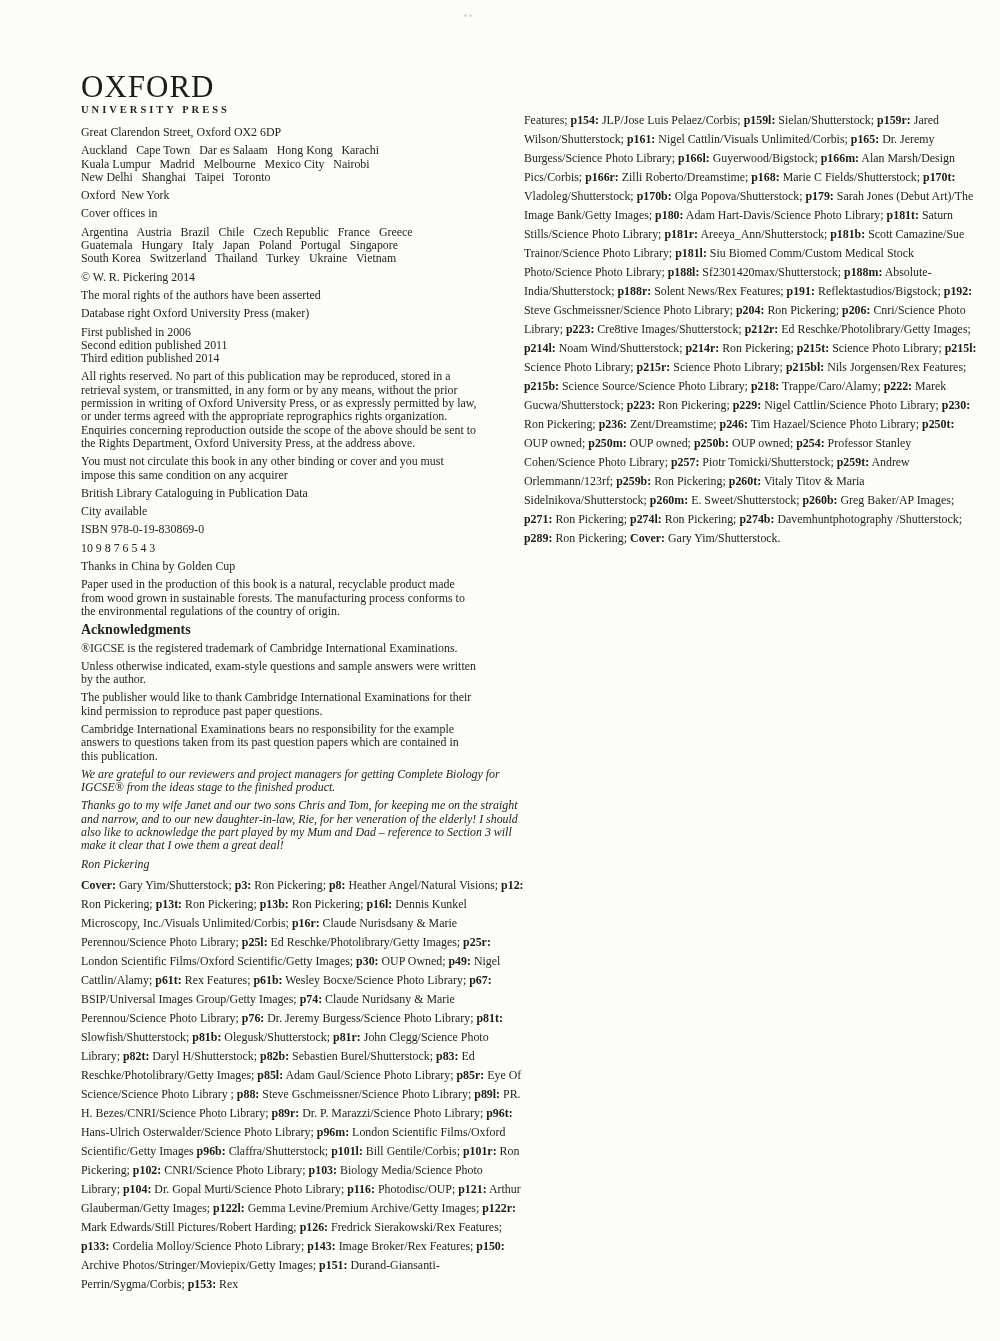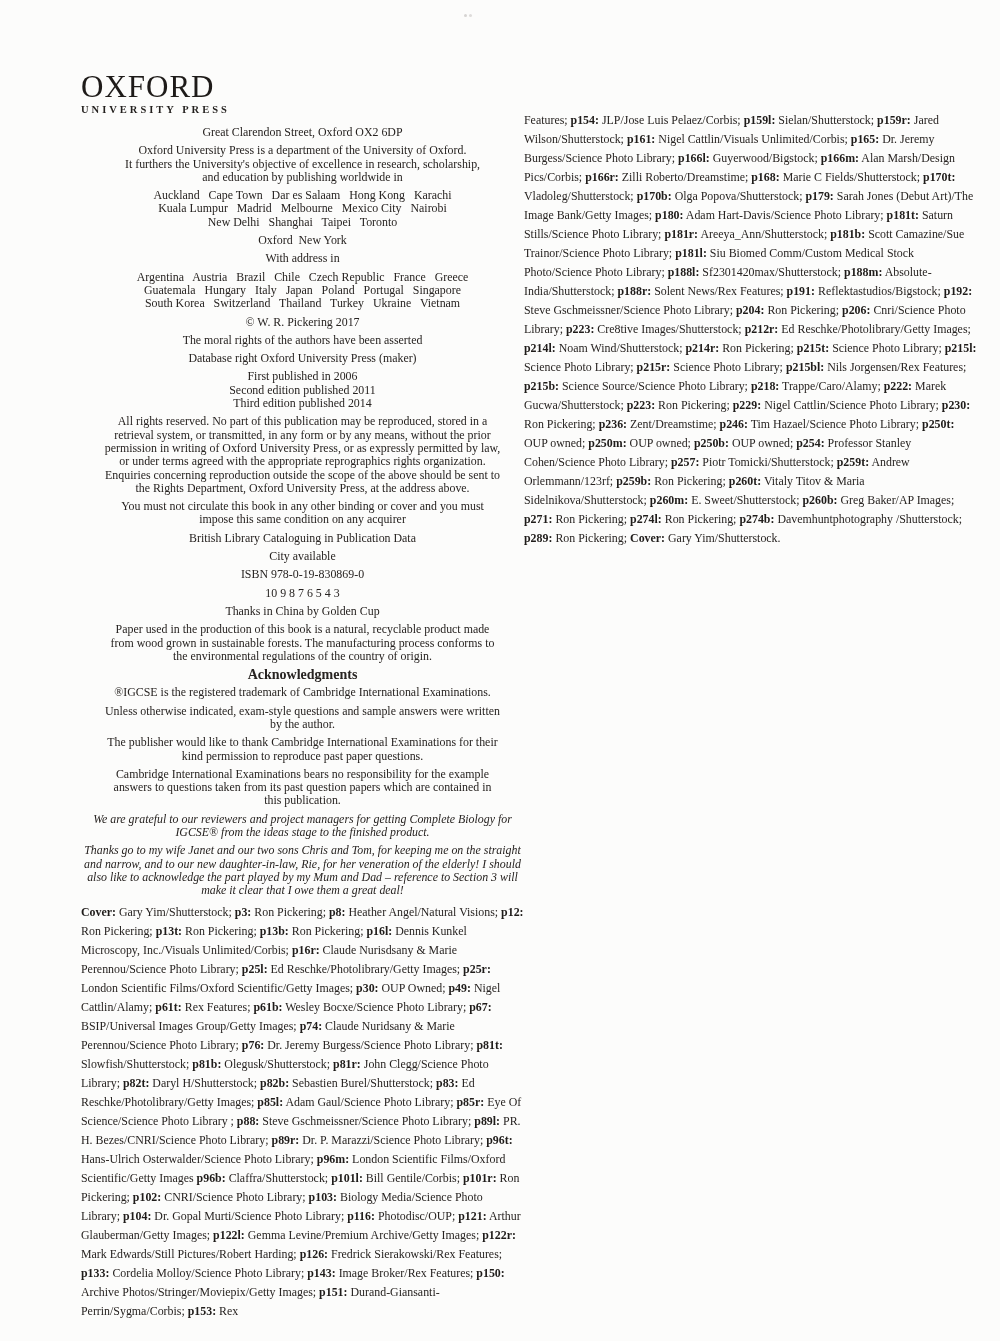--- a/index.html
+++ b/index.html
@@ -20,21 +20,20 @@
     color:#1e1b19; margin:0 0 2px 0;
   }
   .logo-sub {
     font-size:10.5px; font-weight:bold; letter-spacing:3px;
     color:#221f1d; margin:0 0 11px 0;
   }
   p.body {
     margin:0 0 5px 0;
     font-size:11.9px; line-height:13.3px;
     white-space:pre-wrap;
-    text-align:center;
   }
   p.it { font-style:italic; }
   p.heading { font-weight:bold; font-size:14px; }
   p.credits {
     margin:0;
     font-size:11.9px; line-height:19px;
     white-space:normal;
   }
   p.credits b { font-weight:bold; color:#1f1c1a; }
 
@@ -48,32 +47,29 @@
 <body>
 
 <div class="page">
   <div class="artifact"></div>
 
   <div class="col col-left">
     <div class="logo-title">OXFORD</div>
     <div class="logo-sub">UNIVERSITY PRESS</div>
 
     <p class="body">Great Clarendon Street, Oxford OX2 6DP</p>
-    <p class="body">Oxford University Press is a department of the University of Oxford.
-It furthers the University's objective of excellence in research, scholarship,
-and education by publishing worldwide in</p>
     <p class="body">Auckland   Cape Town   Dar es Salaam   Hong Kong   Karachi
 Kuala Lumpur   Madrid   Melbourne   Mexico City   Nairobi
 New Delhi   Shanghai   Taipei   Toronto</p>
     <p class="body">Oxford  New York</p>
-    <p class="body">With address in</p>
+    <p class="body">Cover offices in</p>
     <p class="body">Argentina   Austria   Brazil   Chile   Czech Republic   France   Greece
 Guatemala   Hungary   Italy   Japan   Poland   Portugal   Singapore
 South Korea   Switzerland   Thailand   Turkey   Ukraine   Vietnam</p>
-    <p class="body">© W. R. Pickering 2017</p>
+    <p class="body">© W. R. Pickering 2014</p>
     <p class="body">The moral rights of the authors have been asserted</p>
     <p class="body">Database right Oxford University Press (maker)</p>
     <p class="body">First published in 2006
 Second edition published 2011
 Third edition published 2014</p>
     <p class="body">All rights reserved. No part of this publication may be reproduced, stored in a
 retrieval system, or transmitted, in any form or by any means, without the prior
 permission in writing of Oxford University Press, or as expressly permitted by law,
 or under terms agreed with the appropriate reprographics rights organization.
 Enquiries concerning reproduction outside the scope of the above should be sent to
@@ -97,20 +93,21 @@
 kind permission to reproduce past paper questions.</p>
     <p class="body">Cambridge International Examinations bears no responsibility for the example
 answers to questions taken from its past question papers which are contained in
 this publication.</p>
     <p class="body it">We are grateful to our reviewers and project managers for getting Complete Biology for
 IGCSE® from the ideas stage to the finished product.</p>
     <p class="body it">Thanks go to my wife Janet and our two sons Chris and Tom, for keeping me on the straight
 and narrow, and to our new daughter-in-law, Rie, for her veneration of the elderly! I should
 also like to acknowledge the part played by my Mum and Dad – reference to Section 3 will
 make it clear that I owe them a great deal!</p>
+    <p class="body it">Ron Pickering</p>
 
     <p class="credits"><b>Cover:</b> Gary Yim/Shutterstock; <b>p3:</b> Ron Pickering; <b>p8:</b> Heather Angel/Natural Visions; <b>p12:</b> Ron Pickering; <b>p13t:</b> Ron Pickering; <b>p13b:</b> Ron Pickering; <b>p16l:</b> Dennis Kunkel Microscopy, Inc./Visuals Unlimited/Corbis; <b>p16r:</b> Claude Nurisdsany &amp; Marie Perennou/Science Photo Library; <b>p25l:</b> Ed Reschke/Photolibrary/Getty Images; <b>p25r:</b> London Scientific Films/Oxford Scientific/Getty Images; <b>p30:</b> OUP Owned; <b>p49:</b> Nigel Cattlin/Alamy; <b>p61t:</b> Rex Features; <b>p61b:</b> Wesley Bocxe/Science Photo Library; <b>p67:</b> BSIP/Universal Images Group/Getty Images; <b>p74:</b> Claude Nuridsany &amp; Marie Perennou/Science Photo Library; <b>p76:</b> Dr. Jeremy Burgess/Science Photo Library; <b>p81t:</b> Slowfish/Shutterstock; <b>p81b:</b> Olegusk/Shutterstock; <b>p81r:</b> John Clegg/Science Photo Library; <b>p82t:</b> Daryl H/Shutterstock; <b>p82b:</b> Sebastien Burel/Shutterstock; <b>p83:</b> Ed Reschke/Photolibrary/Getty Images; <b>p85l:</b> Adam Gaul/Science Photo Library; <b>p85r:</b> Eye Of Science/Science Photo Library ; <b>p88:</b> Steve Gschmeissner/Science Photo Library; <b>p89l:</b> PR. H. Bezes/CNRI/Science Photo Library; <b>p89r:</b> Dr. P. Marazzi/Science Photo Library; <b>p96t:</b> Hans-Ulrich Osterwalder/Science Photo Library; <b>p96m:</b> London Scientific Films/Oxford Scientific/Getty Images <b>p96b:</b> Claffra/Shutterstock; <b>p101l:</b> Bill Gentile/Corbis; <b>p101r:</b> Ron Pickering; <b>p102:</b> CNRI/Science Photo Library; <b>p103:</b> Biology Media/Science Photo Library; <b>p104:</b> Dr. Gopal Murti/Science Photo Library; <b>p116:</b> Photodisc/OUP; <b>p121:</b> Arthur Glauberman/Getty Images; <b>p122l:</b> Gemma Levine/Premium Archive/Getty Images; <b>p122r:</b> Mark Edwards/Still Pictures/Robert Harding; <b>p126:</b> Fredrick Sierakowski/Rex Features; <b>p133:</b> Cordelia Molloy/Science Photo Library; <b>p143:</b> Image Broker/Rex Features; <b>p150:</b> Archive Photos/Stringer/Moviepix/Getty Images; <b>p151:</b> Durand-Giansanti-Perrin/Sygma/Corbis; <b>p153:</b> Rex</p>
   </div>
 
   <div class="col col-right">
     <p class="credits">Features; <b>p154:</b> JLP/Jose Luis Pelaez/Corbis; <b>p159l:</b> Sielan/Shutterstock; <b>p159r:</b> Jared Wilson/Shutterstock; <b>p161:</b> Nigel Cattlin/Visuals Unlimited/Corbis; <b>p165:</b> Dr. Jeremy Burgess/Science Photo Library; <b>p166l:</b> Guyerwood/Bigstock; <b>p166m:</b> Alan Marsh/Design Pics/Corbis; <b>p166r:</b> Zilli Roberto/Dreamstime; <b>p168:</b> Marie C Fields/Shutterstock; <b>p170t:</b> Vladoleg/Shutterstock; <b>p170b:</b> Olga Popova/Shutterstock; <b>p179:</b> Sarah Jones (Debut Art)/The Image Bank/Getty Images; <b>p180:</b> Adam Hart-Davis/Science Photo Library; <b>p181t:</b> Saturn Stills/Science Photo Library; <b>p181r:</b> Areeya_Ann/Shutterstock; <b>p181b:</b> Scott Camazine/Sue Trainor/Science Photo Library; <b>p181l:</b> Siu Biomed Comm/Custom Medical Stock Photo/Science Photo Library; <b>p188l:</b> Sf2301420max/Shutterstock; <b>p188m:</b> Absolute-India/Shutterstock; <b>p188r:</b> Solent News/Rex Features; <b>p191:</b> Reflektastudios/Bigstock; <b>p192:</b> Steve Gschmeissner/Science Photo Library; <b>p204:</b> Ron Pickering; <b>p206:</b> Cnri/Science Photo Library; <b>p223:</b> Cre8tive Images/Shutterstock; <b>p212r:</b> Ed Reschke/Photolibrary/Getty Images; <b>p214l:</b> Noam Wind/Shutterstock; <b>p214r:</b> Ron Pickering; <b>p215t:</b> Science Photo Library; <b>p215l:</b> Science Photo Library; <b>p215r:</b> Science Photo Library; <b>p215bl:</b> Nils Jorgensen/Rex Features; <b>p215b:</b> Science Source/Science Photo Library; <b>p218:</b> Trappe/Caro/Alamy; <b>p222:</b> Marek Gucwa/Shutterstock; <b>p223:</b> Ron Pickering; <b>p229:</b> Nigel Cattlin/Science Photo Library; <b>p230:</b> Ron Pickering; <b>p236:</b> Zent/Dreamstime; <b>p246:</b> Tim Hazael/Science Photo Library; <b>p250t:</b> OUP owned; <b>p250m:</b> OUP owned; <b>p250b:</b> OUP owned; <b>p254:</b> Professor Stanley Cohen/Science Photo Library; <b>p257:</b> Piotr Tomicki/Shutterstock; <b>p259t:</b> Andrew Orlemmann/123rf; <b>p259b:</b> Ron Pickering; <b>p260t:</b> Vitaly Titov &amp; Maria Sidelnikova/Shutterstock; <b>p260m:</b> E. Sweet/Shutterstock; <b>p260b:</b> Greg Baker/AP Images; <b>p271:</b> Ron Pickering; <b>p274l:</b> Ron Pickering; <b>p274b:</b> Davemhuntphotography /Shutterstock; <b>p289:</b> Ron Pickering; <b>Cover:</b> Gary Yim/Shutterstock.</p>
   </div>
 </div>
 
 </body></html>

